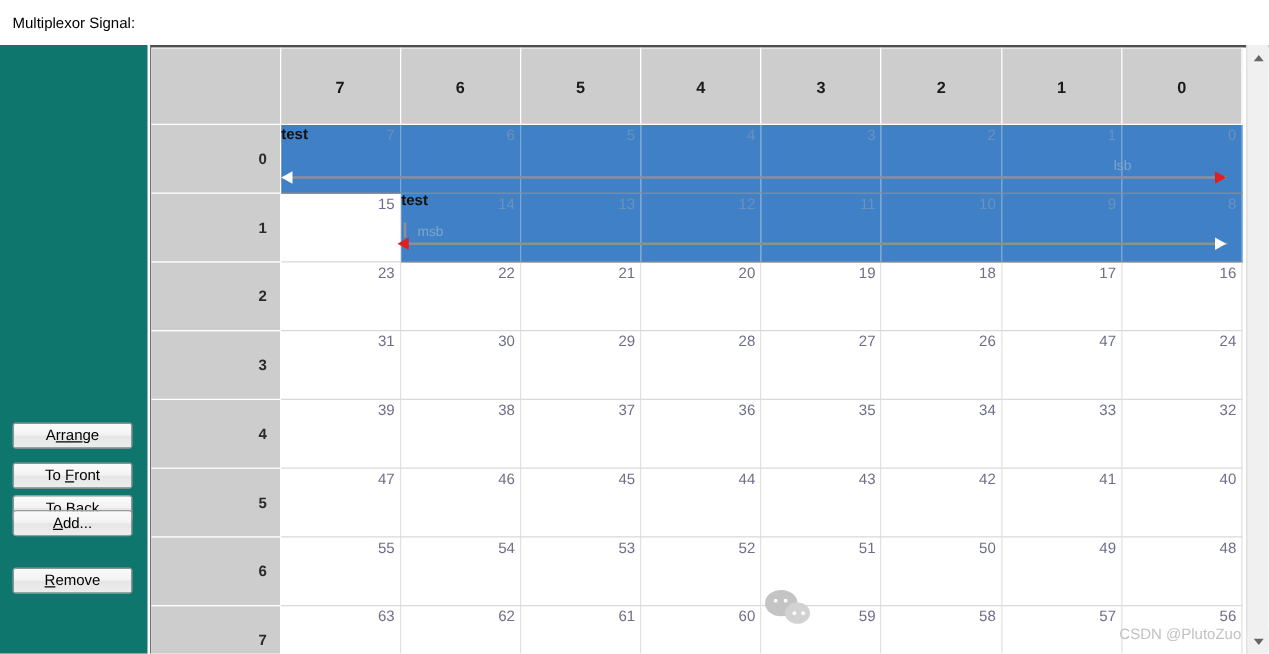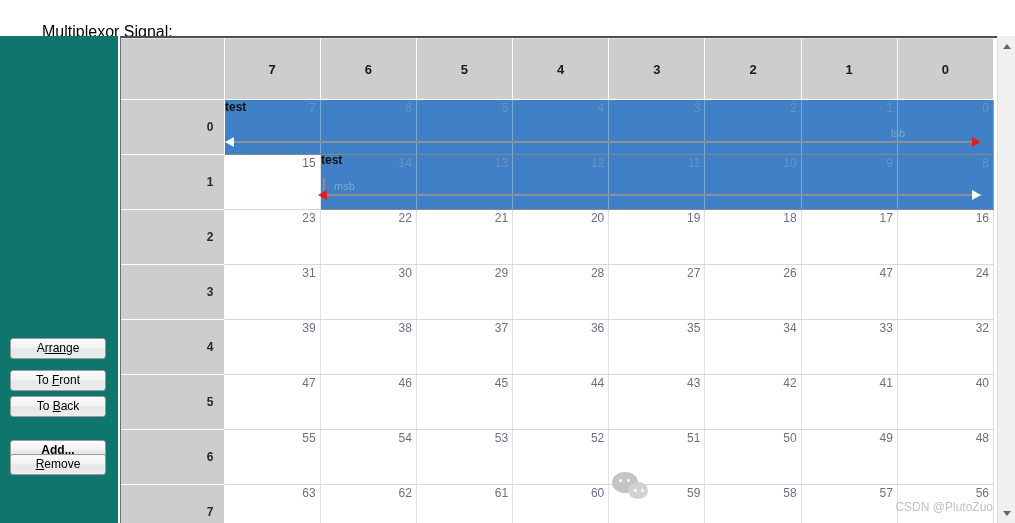--- a/index.html
+++ b/index.html
@@ -18,25 +18,24 @@
   }
 
   
   #top-bar {
     position: absolute;
     left: 0; top: 0;
     width: 1015px; height: 36px;
   }
   #mux-label {
     position: absolute;
-    left: 10px; top: 23px;
-    font-size: 16px;
+    left: 10px; top: 11px;
+    font-size: 12px;
     color: #000;
     white-space: nowrap;
-    margin-left: 32px;
   }
   #mux-combo {
     position: absolute;
     left: 120px; top: 8px;
     width: 882px; height: 22px;
     border: 1px solid #8d8d8d;
     border-radius: 2px;
     background: linear-gradient(to bottom,#fdfdfd 0%, #f3f3f3 45%, #e9e9e9 52%, #f2f2f2 100%);
     box-sizing: border-box;
   }
@@ -81,21 +80,21 @@
     color: #000;
     text-align: center;
     line-height: 19px;
     cursor: default;
     white-space: nowrap;
   }
   .win-btn u { text-decoration: underline; }
   #btn-arrange  { top: 302px; }
   #btn-tofront  { top: 334px; }
   #btn-toback   { top: 360px; }
-  #btn-add      { top: 404px; font-weight: bold; }
+  #btn-add      { top: 372px; }
   #btn-remove   { top: 418px; }
 
   
   #bitindex-group {
     position: absolute;
     left: 10px; top: 446px;
     width: 96px; height: 40px;
     border: 1px solid #d0d0d0;
     border-radius: 3px;
     box-sizing: border-box;

